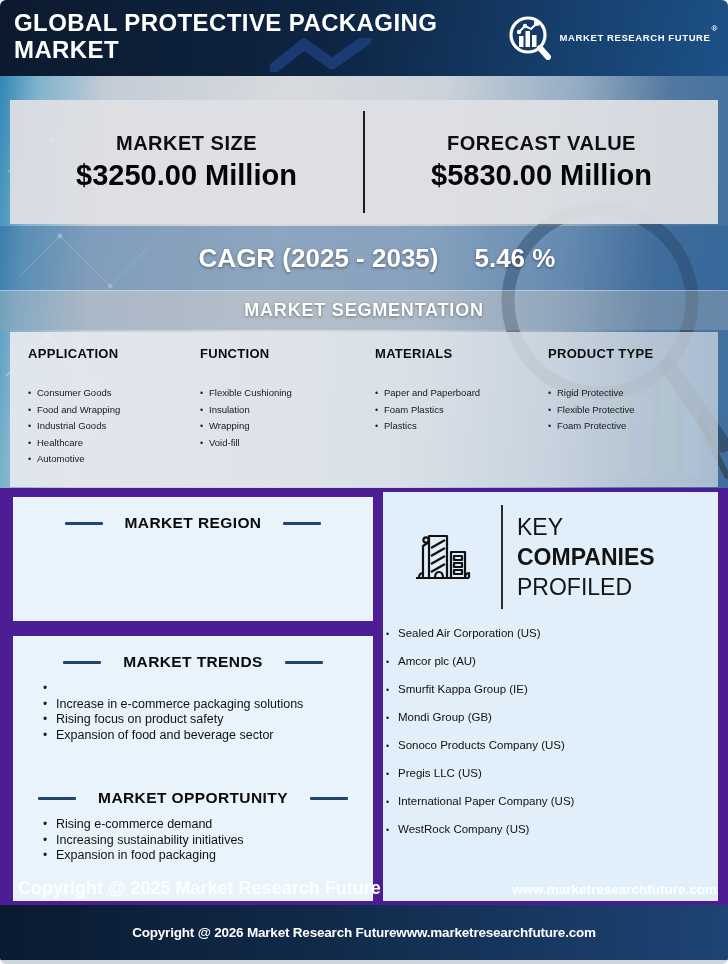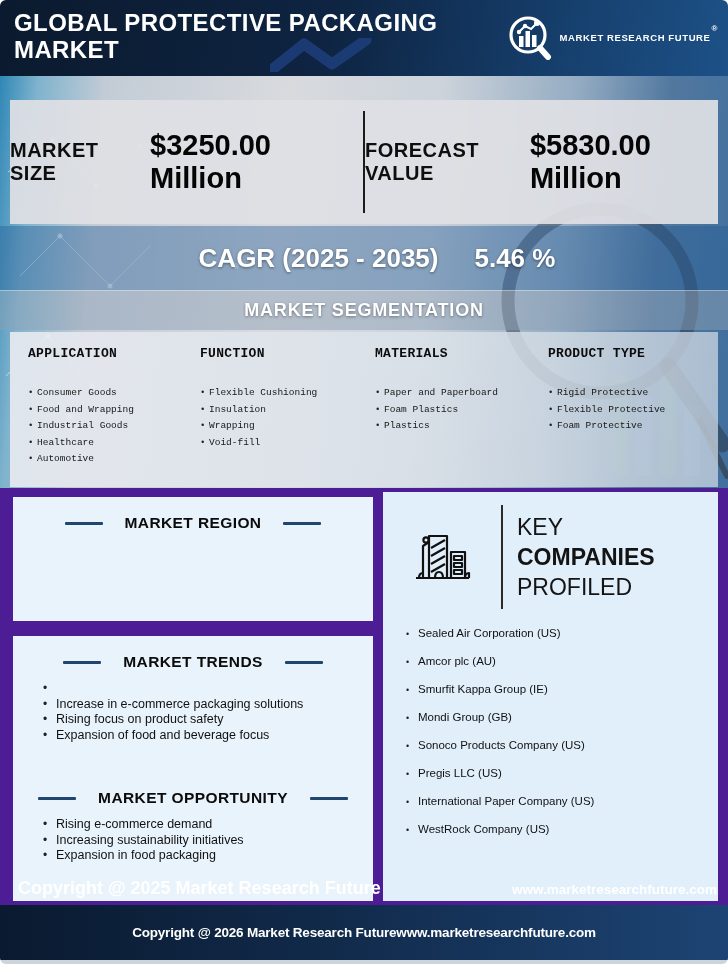--- a/index.html
+++ b/index.html
@@ -19,39 +19,39 @@
   .reg{font-size:8px;vertical-align:top;position:relative;top:-8px;margin-left:1px;}
 
   
   .hero{position:absolute;left:0;top:76px;width:728px;height:412px;
     background:linear-gradient(95deg,#2f87b6 0%,#7fb3cd 5%,#c3ccd6 14%,#d8dade 38%,
                #ccd3db 58%,#93abc2 76%,#52789f 88%,#3f6f9e 100%);}
   .hero svg.deco{position:absolute;left:0;top:0;}
 
   .stat-panel{position:absolute;left:10px;top:24px;width:708px;height:124px;
     background:rgba(223,224,228,.93);display:flex;}
-  .stat{flex:1;display:flex;flex-direction:row;align-items:center;justify-content:center;gap:4px;}
+  .stat{flex:1;display:flex;flex-direction:column;align-items:center;justify-content:center;gap:4px;}
   .stat-label{font-size:20px;font-weight:bold;color:#0e0e0e;letter-spacing:.5px;}
   .stat-value{font-size:29px;font-weight:bold;color:#050505;}
   .stat-divider{width:2px;height:102px;background:#1b1b1b;align-self:center;}
 
   .cagr-row{position:absolute;left:0;top:150px;width:728px;height:64px;
     background:rgba(38,92,150,.42);
     display:flex;align-items:center;justify-content:center;gap:36px;padding-left:26px;}
   .cagr-row span{color:#ffffff;font-size:26px;font-weight:bold;
     text-shadow:0 1px 3px rgba(0,0,0,.45);}
 
   .seg-band{position:absolute;left:0;top:214px;width:728px;height:40px;
     background:rgba(142,160,182,.48);border-top:1px solid rgba(255,255,255,.35);
     display:flex;align-items:center;justify-content:center;}
   .seg-band span{color:#ffffff;font-size:18px;font-weight:bold;letter-spacing:.8px;
     text-shadow:0 1px 3px rgba(0,0,0,.4);}
 
   .seg-panel{position:absolute;left:10px;top:256px;width:708px;height:155px;
-    background:linear-gradient(95deg,rgba(231,234,239,.92) 0%,rgba(219,226,233,.88) 55%,rgba(198,210,222,.78) 100%);font-family:Liberation Mono, monospace;}
+    background:linear-gradient(95deg,rgba(231,234,239,.92) 0%,rgba(219,226,233,.88) 55%,rgba(198,210,222,.78) 100%);}
   .seg-col{position:absolute;top:14px;width:168px;}
   .seg-col h3{margin:0 0 24px 0;font-size:13px;font-weight:bold;color:#0c0c0c;letter-spacing:.3px;}
   .seg-list{list-style:none;margin:0;padding:0;}
   .seg-list li{display:flex;align-items:flex-start;font-size:9.5px;color:#171717;
     line-height:15.5px;}
   .blt{display:inline-block;width:9px;flex:0 0 9px;color:#222;}
   .blt::before{content:"•";font-size:9px;}
 
   
   .lower{position:absolute;left:0;top:488px;width:728px;height:417px;background:#4c1d95;}
@@ -69,21 +69,21 @@
   .panel-list li{display:flex;font-size:12.5px;color:#111;line-height:15.5px;}
   .panel-list .blt{width:13px;flex:0 0 13px;}
   .panel-list .blt::before{font-size:12px;}
 
   .panel-right{position:absolute;left:383px;top:4px;width:335px;height:409px;background:#e1effb;}
   .companies-header{position:absolute;left:0;top:10px;width:335px;height:110px;display:flex;align-items:center;}
   .building-wrap{width:118px;display:flex;justify-content:center;}
   .companies-vline{width:2px;height:104px;background:#2b2b2b;}
   .companies-title{margin-left:14px;font-size:23px;line-height:30px;color:#141414;}
   .companies-title .t-bold{font-weight:bold;}
-  .companies-list{list-style:none;margin:128px 0 0 0;padding:0 10px 0 23px;}
+  .companies-list{list-style:none;margin:128px 0 0 0;padding:0 10px 0 3px;}
   .companies-list li{display:flex;font-size:11.5px;color:#111;line-height:27px;}
   .companies-list .blt{width:12px;flex:0 0 12px;}
 
   .watermark{position:absolute;color:#ffffff;font-weight:bold;white-space:nowrap;}
   .wm-left{left:18px;top:390px;font-size:18px;}
   .wm-right{left:512px;top:394px;font-size:13.5px;}
 
   
   .footer{position:absolute;left:0;top:905px;width:728px;height:55px;
     background:linear-gradient(90deg,#0a1a30 0%,#112a4a 45%,#1d4474 100%);
@@ -285,21 +285,21 @@
           <li>
             <span class="blt"></span>
             <span>Increase in e-commerce packaging solutions</span>
           </li>
           <li>
             <span class="blt"></span>
             <span>Rising focus on product safety</span>
           </li>
           <li>
             <span class="blt"></span>
-            <span>Expansion of food and beverage focus</span>
+            <span>Expansion of food and beverage sector</span>
           </li>
         </ul>
     </div>
 
     <div class="panel-left panel-opp">
       <div class="panel-title-row">
         <span class="dash"></span>
         <span class="panel-title">MARKET OPPORTUNITY</span>
         <span class="dash"></span>
       </div>

